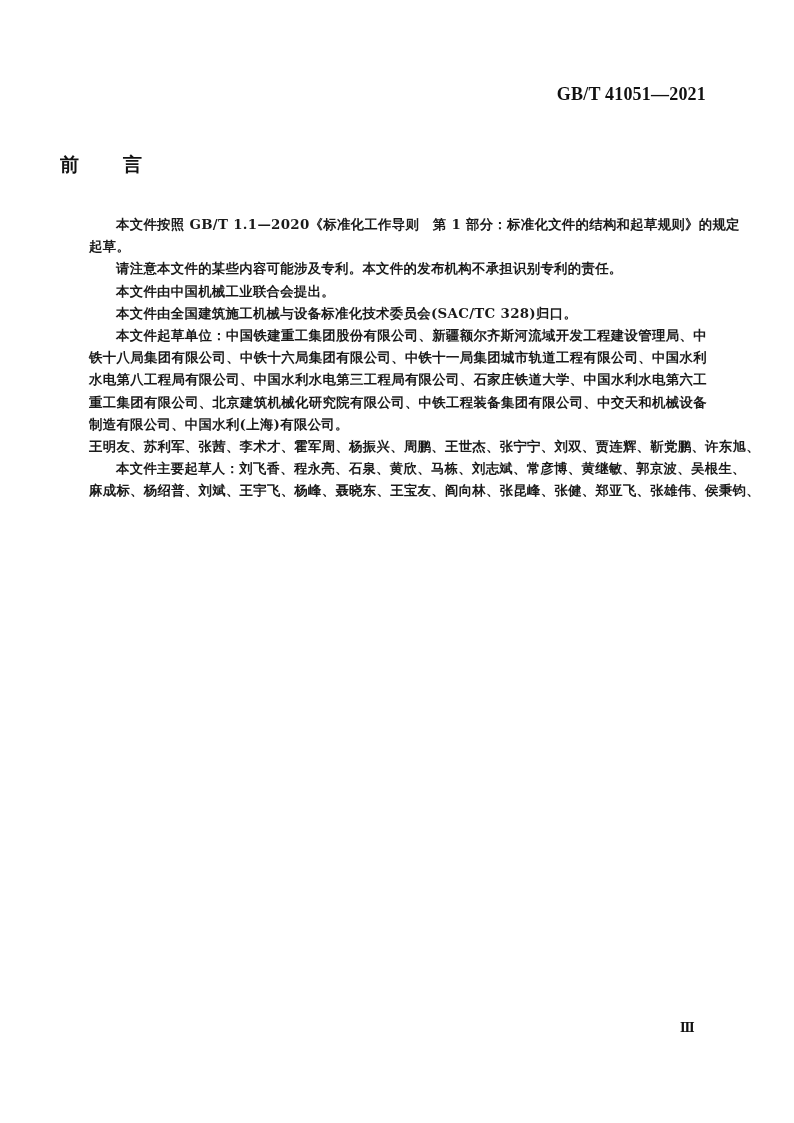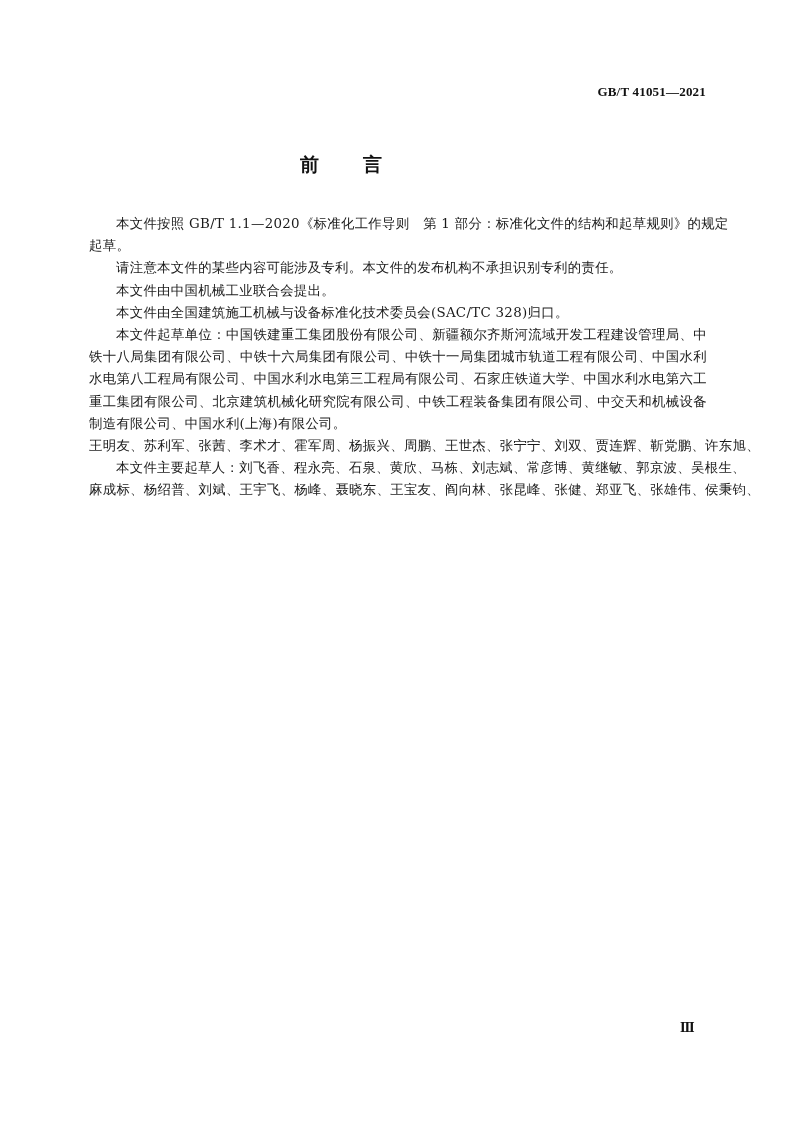--- a/index.html
+++ b/index.html
@@ -14,43 +14,44 @@
       overflow: hidden;
       font-family: "DejaVu Serif", "Liberation Serif", serif;
       color: #1a1a1a;
     }
     .std-number {
       position: absolute;
       top: 84px;
       right: 88px;
       font-family: "Liberation Serif", "DejaVu Serif", serif;
       font-weight: bold;
-      font-size: 13px;
+      font-size: 18px;
       letter-spacing: 0.2px;
       color: #111;
     }
     .title {
       position: absolute;
       top: 152px;
       left: 0;
       width: 666px;
-      text-align: center;
+      text-align: left;
       font-family: "DejaVu Sans", "Liberation Sans", sans-serif;
       font-weight: bold;
       font-size: 19px;
       letter-spacing: 44px;
       padding-left: 60px;
       box-sizing: border-box;
       color: #111;
     }
     .body-text {
       position: absolute;
       top: 213px;
       left: 89px;
       width: 618px;
+      font-weight: bold;
     }
     .line {
       height: 22.2px;
       line-height: 22.2px;
       font-size: 13.4px;
       white-space: nowrap;
       letter-spacing: 0.3px;
       color: #1a1a1a;
     }
     .line.indent {

